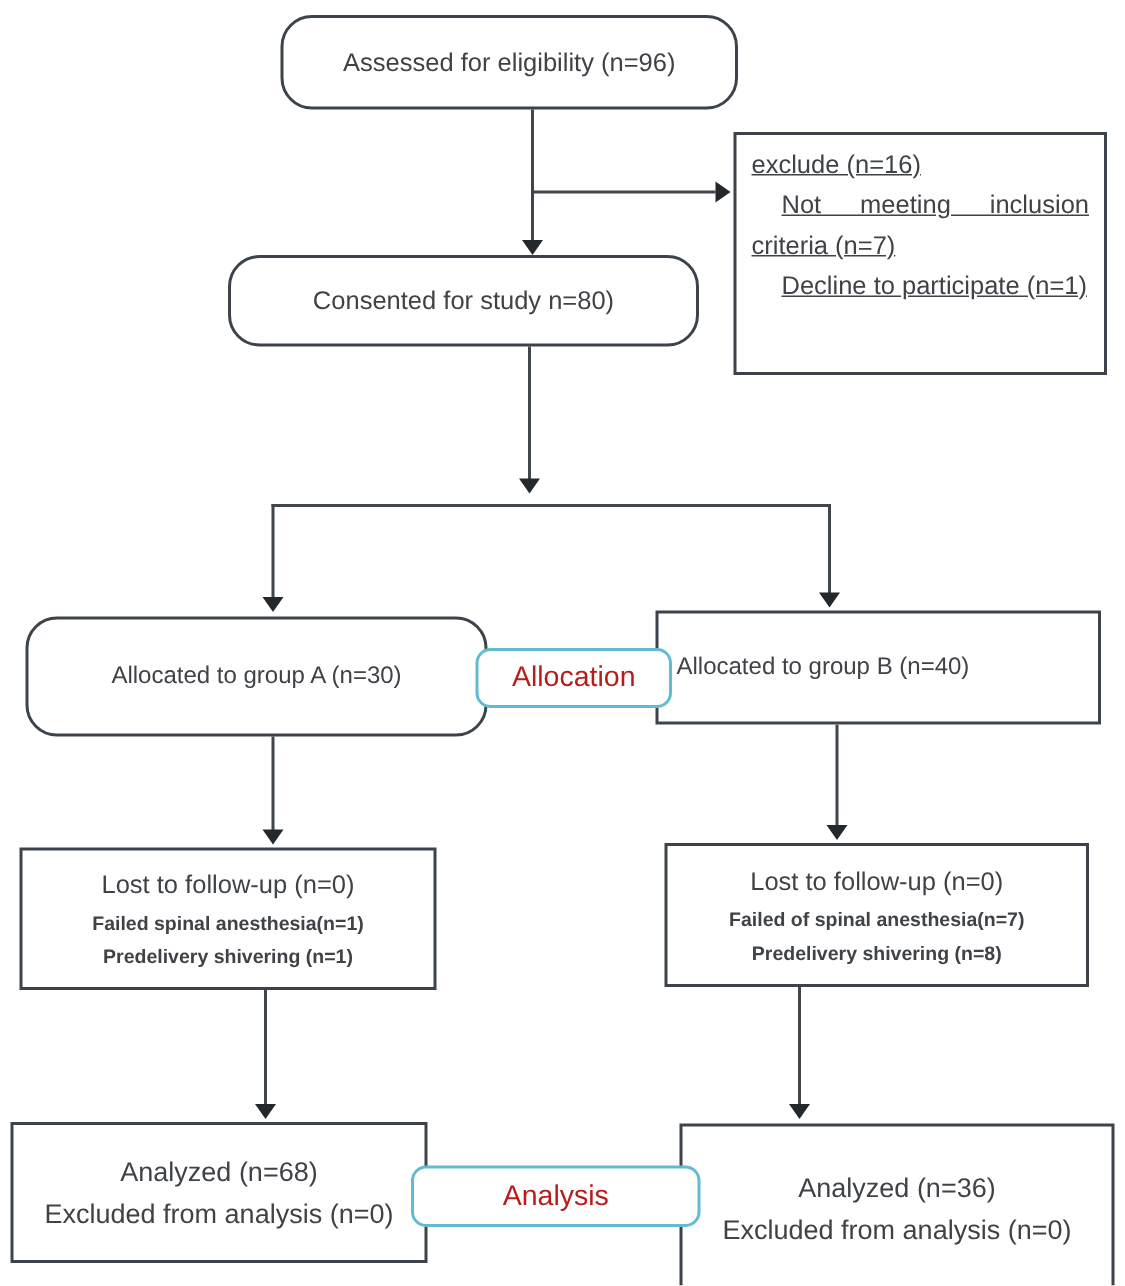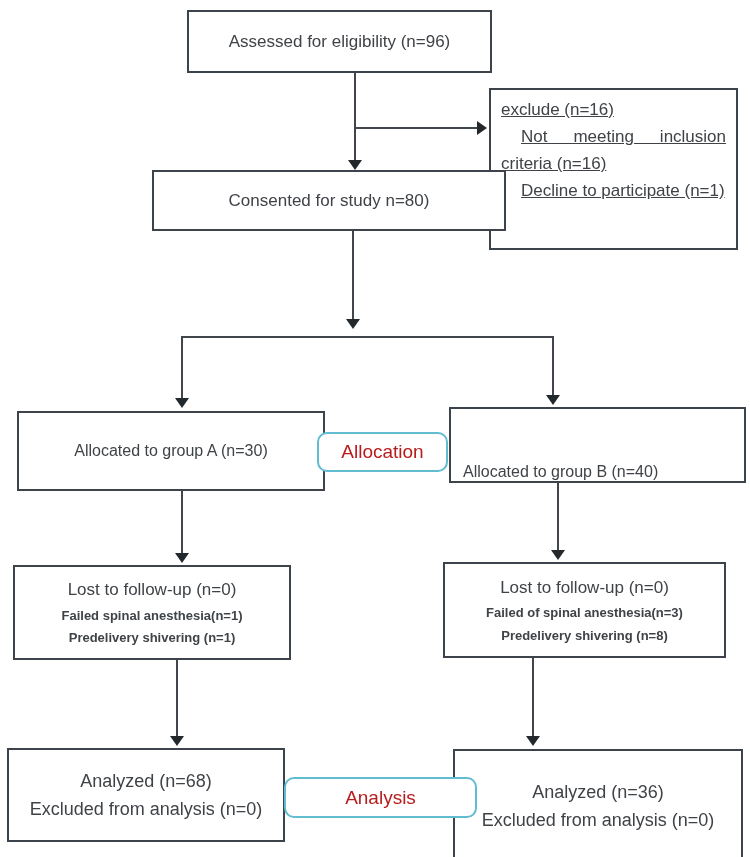--- a/index.html
+++ b/index.html
@@ -4,21 +4,21 @@
 <style>
   html,body { margin:0; padding:0; background:#ffffff; }
   #canvas {
     position:relative; width:750px; height:857px; background:#ffffff;
     font-family:"Liberation Sans", sans-serif; color:#3f4347; overflow:hidden;
   }
   .box {
     position:absolute; box-sizing:border-box;
     border:2px solid #3c434b; background:#ffffff; color:#3f4347; z-index:1;
   }
-  .center { display:flex; align-items:center; justify-content:center; text-align:center; }
+  .center { display:flex; align-items:center; justify-content:center; text-align:center;border-radius:21px; }
   .col { display:flex; flex-direction:column; align-items:center; justify-content:space-evenly; text-align:center; }
   .stage {
     position:absolute; box-sizing:border-box; z-index:3;
     border:2px solid #62bcd1; border-radius:10px; background:#ffffff;
     display:flex; align-items:center; justify-content:center;
     font-size:19px; color:#b91c1c;
   }
   .vline { position:absolute; width:2px; background:#41464c; z-index:0; }
   .hline { position:absolute; height:2px; background:#41464c; z-index:0; }
   .arrow-down {
@@ -30,33 +30,33 @@
     position:absolute; width:0; height:0; z-index:0;
     border-top:7px solid transparent; border-bottom:7px solid transparent;
     border-left:10px solid #23282d;
   }
   
   #assessed   { left:187px; top:10px;  width:305px; height:63px; font-size:17px; }
   #excluded   { left:489px; top:88px;  width:249px; height:162px; font-size:17px;
                 line-height:27px; padding:6px 10px;text-decoration:underline; }
   #excluded p { margin:0; text-align:justify; }
   #excluded p.indent { text-indent:20px; }
-  #consented  { left:152px; top:170px; width:354px; height:61px; font-size:17px; }
+  #consented  { left:152px; top:170px; width:314px; height:61px; font-size:17px; }
   #alloc-a    { left:17px;  top:411px; width:308px; height:80px; font-size:16px; }
-  #alloc-b    { left:449px; top:407px; width:297px; height:76px; font-size:16px;
-                display:flex; align-items:flex-end; padding-left:12px; }
+  #alloc-b    { left:437px; top:407px; width:297px; height:76px; font-size:16px;
+                display:flex; align-items:center; padding-left:12px; }
   #follow-a   { left:13px;  top:565px; width:278px; height:95px; padding:6px 0; }
   #follow-b   { left:443px; top:562px; width:283px; height:96px; padding:6px 0; }
   .follow-line1 { font-size:17px; }
   .follow-line2, .follow-line3 { font-size:13px; font-weight:600; }
   #analyzed-a { left:7px;   top:748px; width:278px; height:94px; font-size:18px; line-height:28px; }
   #analyzed-b { left:453px; top:749px; width:290px; height:114px; font-size:18px; line-height:28px; }
   #stage-allocation { left:317px; top:432px; width:131px; height:40px; }
   #stage-followup   { left:277px; top:586px; width:186px; height:50px; font-size:20px; }
-  #stage-analysis   { left:274px; top:777px; width:193px; height:41px;margin-left:10px; }
+  #stage-analysis   { left:274px; top:777px; width:193px; height:41px; }
 </style>
 </head>
 <body>
 
 <div id="canvas">
 
   <div class="vline" style="left:354px; top:73px; height:88px;"></div>
   <div class="arrow-down" style="left:348px; top:160px;"></div>
 
   <div class="hline" style="left:355px; top:127px; width:122px;"></div>
@@ -80,21 +80,21 @@
   <div class="arrow-down" style="left:170px; top:736px;"></div>
   <div class="vline" style="left:532px; top:658px; height:79px;"></div>
   <div class="arrow-down" style="left:526px; top:736px;"></div>
 
   <div class="box center" id="assessed">
     <span>Assessed for eligibility (n=96)</span>
   </div>
 
   <div class="box" id="excluded">
     <p>exclude (n=16)</p>
-    <p class="indent">Not meeting inclusion criteria (n=16)</p>
+    <p class="indent">Not meeting inclusion criteria (n=7)</p>
     <p class="indent">Decline to participate (n=1)</p>
   </div>
 
   <div class="box center" id="consented">
     <span>Consented for study n=80)</span>
   </div>
 
   <div class="box center" id="alloc-a">
     <span>Allocated to group A (n=30)</span>
   </div>
@@ -109,21 +109,21 @@
 
   <div class="box col" id="follow-a">
     <div class="follow-line1">Lost to follow-up (n=0)</div>
     <div class="follow-line2">Failed spinal anesthesia(n=1)</div>
     <div class="follow-line3">Predelivery shivering (n=1)</div>
   </div>
 
 
   <div class="box col" id="follow-b">
     <div class="follow-line1">Lost to follow-up (n=0)</div>
-    <div class="follow-line2">Failed of spinal anesthesia(n=3)</div>
+    <div class="follow-line2">Failed of spinal anesthesia(n=7)</div>
     <div class="follow-line3">Predelivery shivering (n=8)</div>
   </div>
 
   <div class="box col" id="analyzed-a" style="justify-content:center;">
     <div>Analyzed (n=68)</div>
     <div>Excluded from analysis (n=0)</div>
   </div>
 
   <div class="stage" id="stage-analysis">
     <span>Analysis</span>

